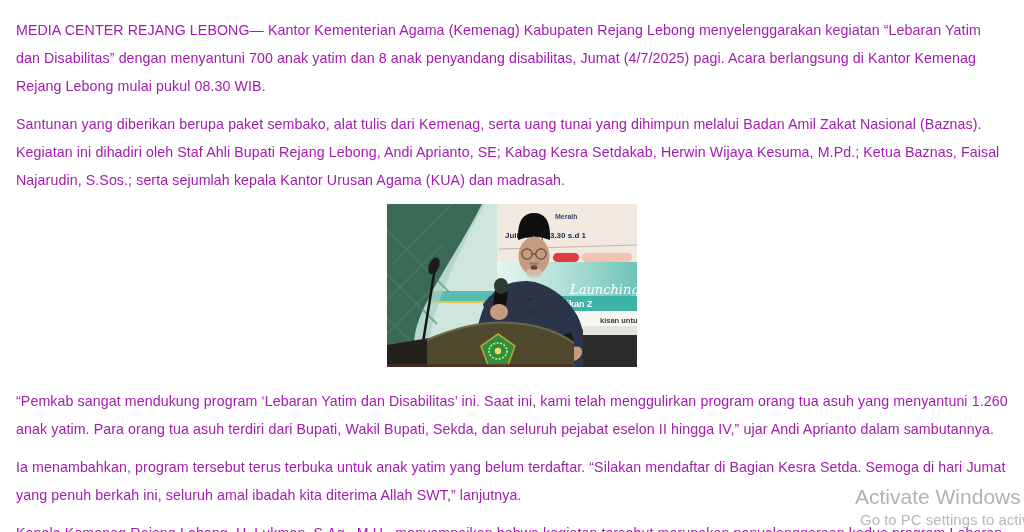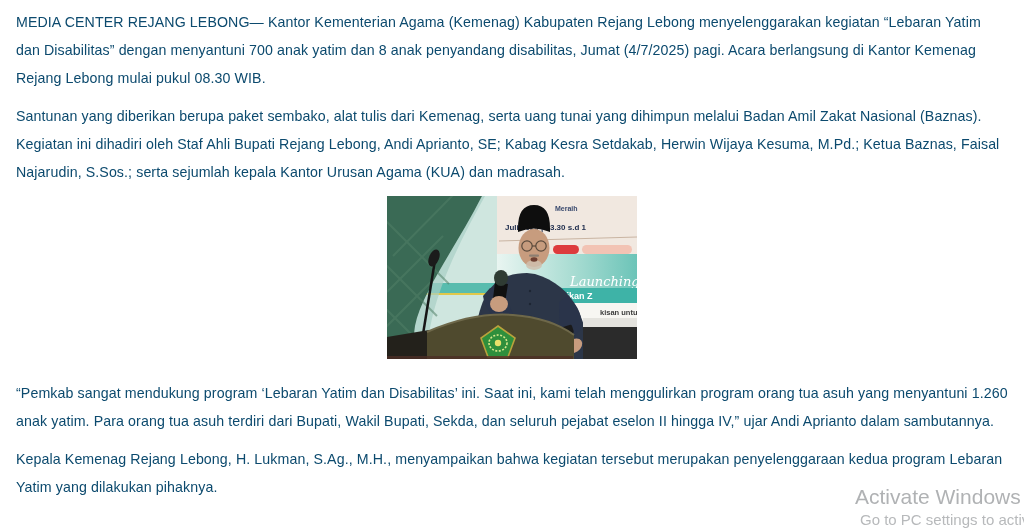--- a/index.html
+++ b/index.html
@@ -10,24 +10,24 @@
     height: 532px;
     overflow: hidden;
     font-family: "Liberation Sans", sans-serif;
     position: relative;
   }
   .article {
     padding: 8px 16px 0 16px;
     max-width: 992px;
   }
   .article p {
-    margin: 0 0 10px 0;
+    margin: 8px 0 10px 0;
     font-size: 14.2px;
     line-height: 28px;
-    color: #0c4a6e;
+    color: #a21caf;
     letter-spacing: 0.1px;
   }
   figure.photo {
     margin: 4px auto 20px auto;
     width: 250px;
     height: 163px;
     padding: 0;
     display: block;
   }
   figure.photo svg { display: block; }
@@ -147,20 +147,21 @@
 
       <path d="M196,131 L250,125 L250,163 L196,163 Z" fill="#2b2b2b"></path>
       <rect x="196" y="122" width="54" height="9" fill="#e4e3de"></rect>
 
       <rect x="0" y="160" width="186" height="3" fill="#4b2e26" opacity="0.8"></rect>
     </svg>
   </figure>
 
   <p>“Pemkab sangat mendukung program ‘Lebaran Yatim dan Disabilitas’ ini. Saat ini, kami telah menggulirkan program orang tua asuh yang menyantuni 1.260 anak yatim. Para orang tua asuh terdiri dari Bupati, Wakil Bupati, Sekda, dan seluruh pejabat eselon II hingga IV,” ujar Andi Aprianto dalam sambutannya.</p>
 
+  <p>Ia menambahkan, program tersebut terus terbuka untuk anak yatim yang belum terdaftar. “Silakan mendaftar di Bagian Kesra Setda. Semoga di hari Jumat yang penuh berkah ini, seluruh amal ibadah kita diterima Allah SWT,” lanjutnya.</p>
 
   <p>Kepala Kemenag Rejang Lebong, H. Lukman, S.Ag., M.H., menyampaikan bahwa kegiatan tersebut merupakan penyelenggaraan kedua program Lebaran Yatim yang dilakukan pihaknya.</p>
 
 </main>
 
 <div class="watermark">
   <div class="wm-title">Activate Windows</div>
   <div class="wm-sub">Go to PC settings to activat</div>
 </div>
 

